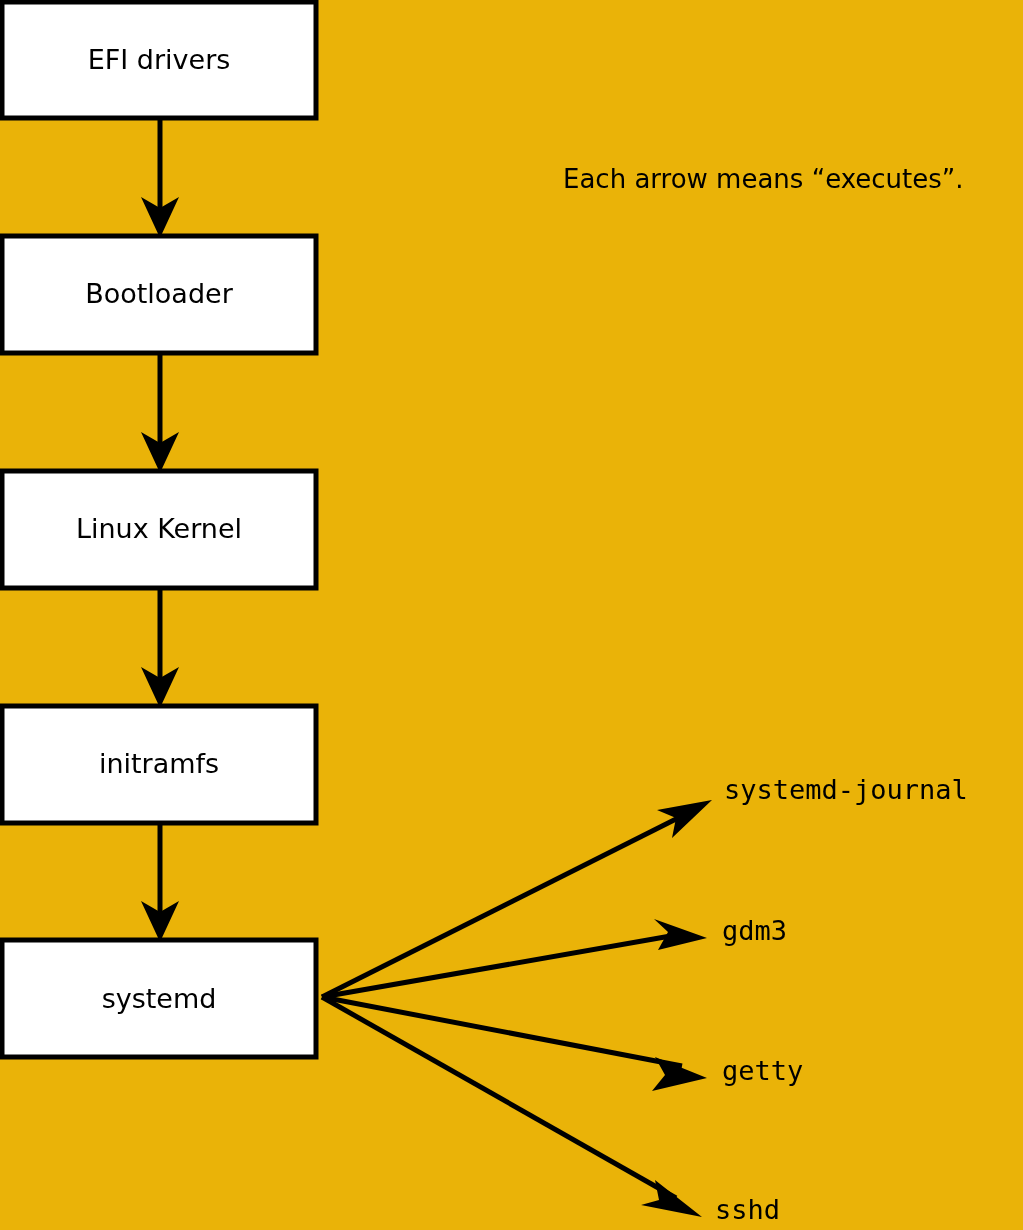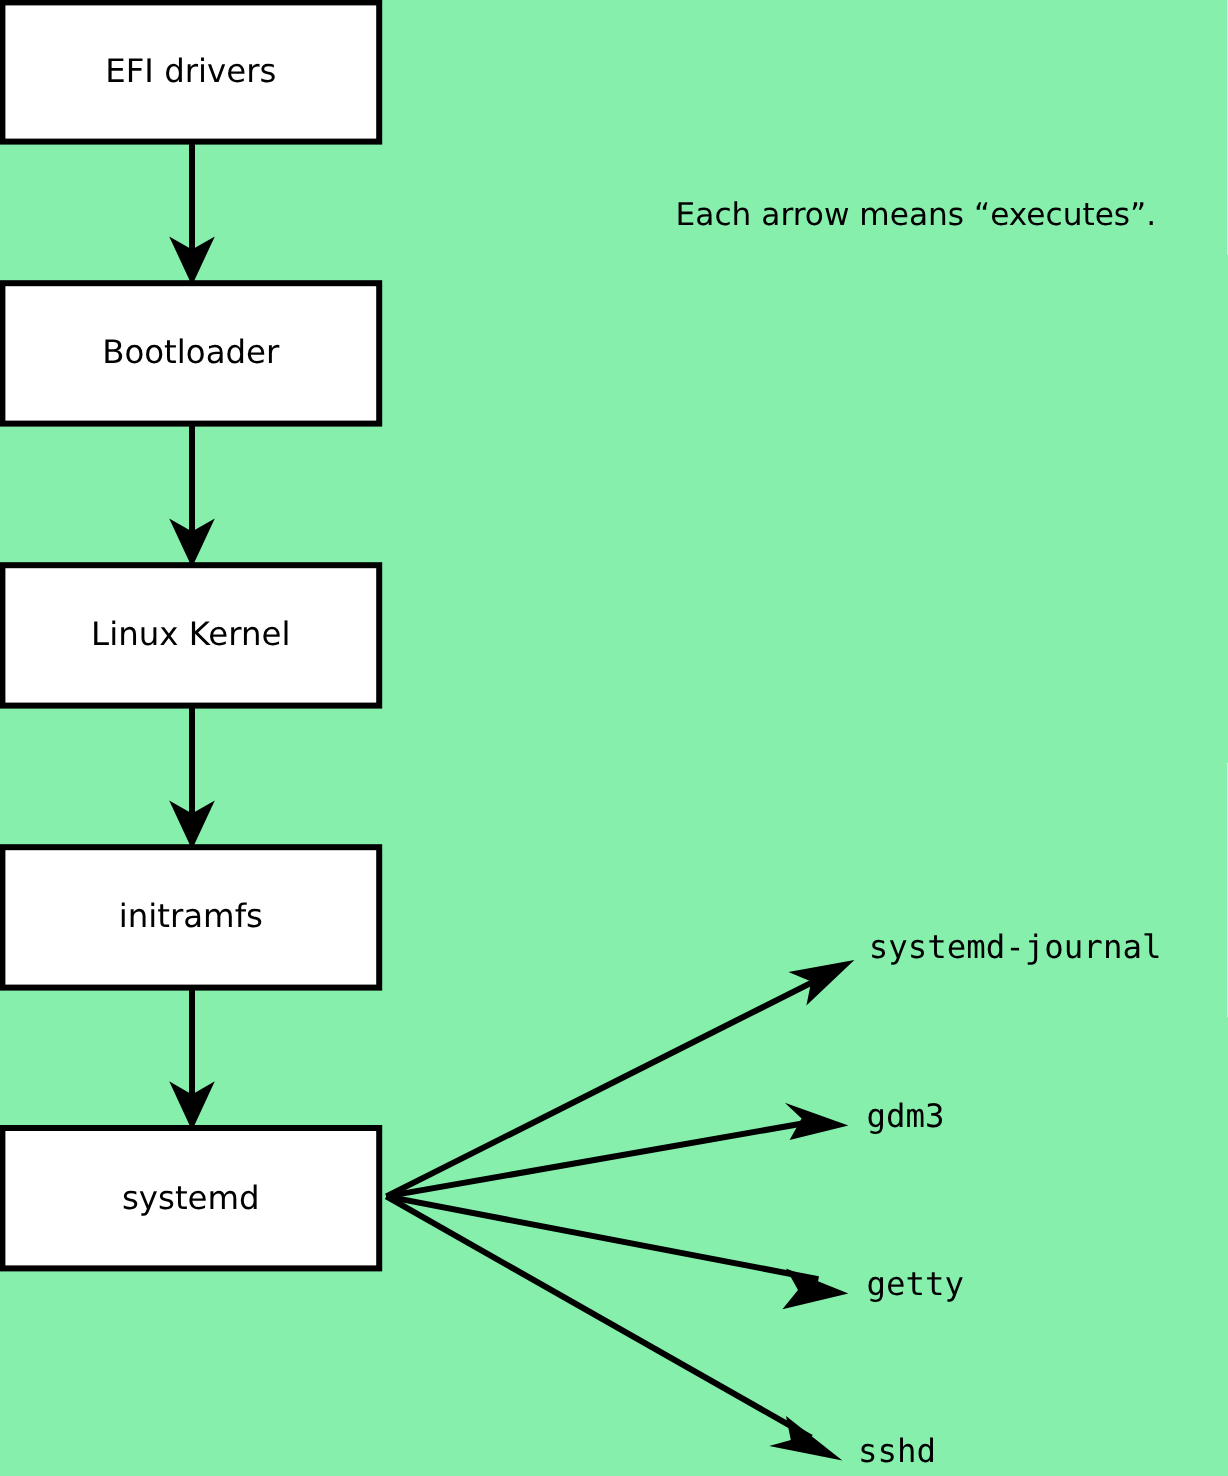--- a/index.html
+++ b/index.html
@@ -4,21 +4,21 @@
 <style>
   html, body {
     margin: 0;
     padding: 0;
     background: #ffffff;
   }
   #canvas {
     position: relative;
     width: 1023px;
     height: 1230px;
-    background: #86efac;
+    background: #eab308;
     overflow: hidden;
     font-family: "DejaVu Sans", "Liberation Sans", sans-serif;
   }
   #diagram-svg {
     position: absolute;
     left: 0;
     top: 0;
     width: 1023px;
     height: 1230px;
   }

